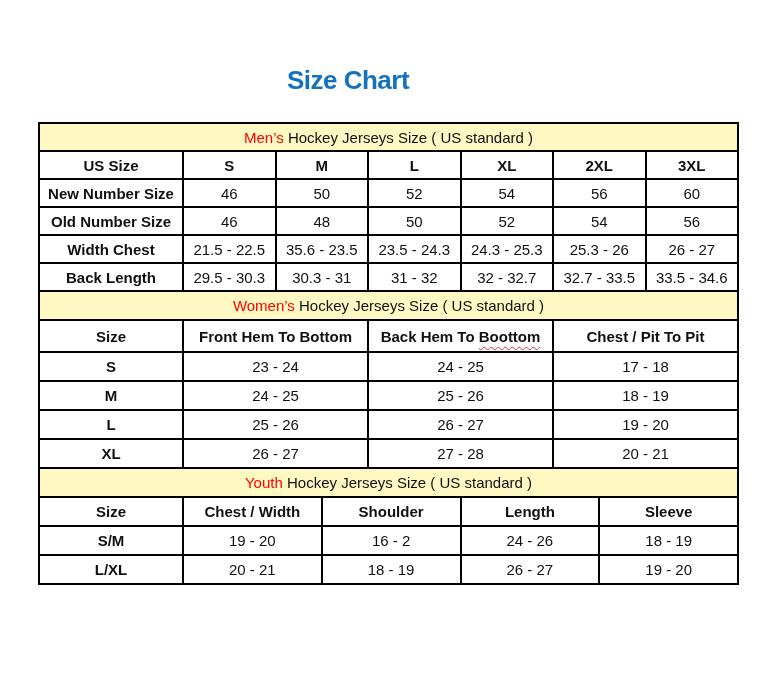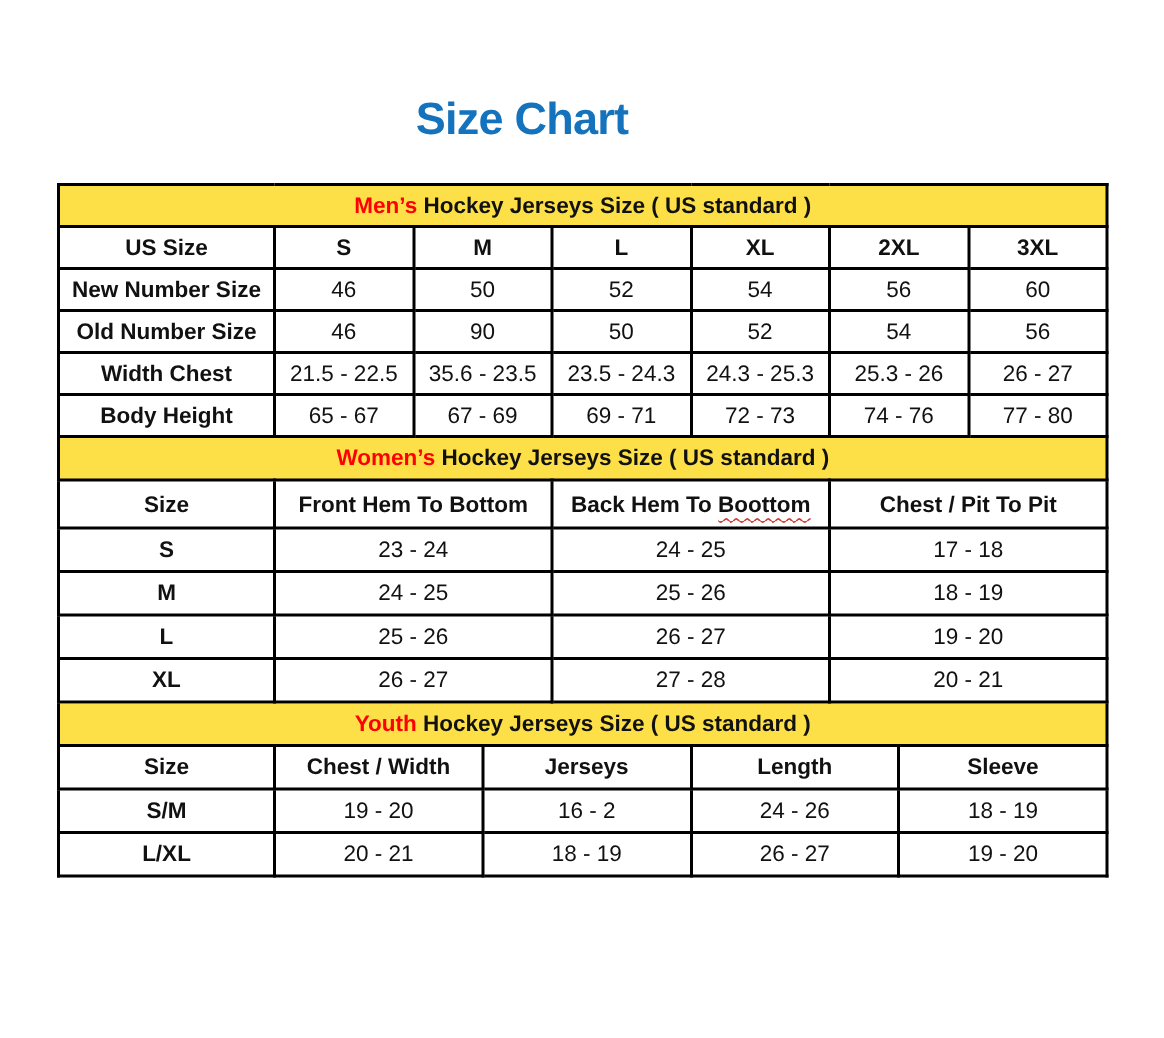--- a/index.html
+++ b/index.html
@@ -8,21 +8,21 @@
     height: 692px;
     background: #ffffff;
     font-family: "Liberation Sans", sans-serif;
     color: #111111;
     overflow: hidden;
   }
   .page-title {
     margin: 64px 0 0 0;
     width: 696px;
     text-align: center;
-    font-size: 30px;
+    font-size: 26px;
     line-height: 32px;
     font-weight: bold;
     letter-spacing: -0.5px;
     color: #1473BC;
   }
   .chart-wrap {
     margin: 26px 0 0 38px;
     width: 699px;
   }
   table.tbl {
@@ -34,22 +34,22 @@
     border: 2px solid #000000;
     text-align: center;
     vertical-align: middle;
     padding: 0 2px;
     font-size: 15px;
     overflow: hidden;
     white-space: nowrap;
   }
   .tbl.stacked tr:first-child td { border-top: none; }
   .banner {
-    background: #fde047;
-    font-weight: bold;
+    background: #fef9c3;
+    font-weight: normal;
     font-size: 17px;
   }
   .banner .hl { color: #FF0000; }
   .h-mens   { height: 38px; }
   .h-womens { height: 31px; }
   .h-youth  { height: 34px; }
   .t-mens th,  .t-mens td  { height: 26px; }
   .t-womens th             { height: 30px; }
   .t-womens td             { height: 27px; }
   .t-youth th, .t-youth td { height: 27px; margin-left: 19px; }
@@ -101,43 +101,43 @@
       <td>46</td>
       <td>50</td>
       <td>52</td>
       <td>54</td>
       <td>56</td>
       <td>60</td>
     </tr>
     <tr>
       <td class="lbl">Old Number Size</td>
       <td>46</td>
-      <td>90</td>
+      <td>48</td>
       <td>50</td>
       <td>52</td>
       <td>54</td>
       <td>56</td>
     </tr>
     <tr>
       <td class="lbl">Width Chest</td>
       <td>21.5 - 22.5</td>
       <td>35.6 - 23.5</td>
       <td>23.5 - 24.3</td>
       <td>24.3 - 25.3</td>
       <td>25.3 - 26</td>
       <td>26 - 27</td>
     </tr>
     <tr>
-      <td class="lbl">Body Height</td>
-      <td>65 - 67</td>
-      <td>67 - 69</td>
-      <td>69 - 71</td>
-      <td>72 - 73</td>
-      <td>74 - 76</td>
-      <td>77 - 80</td>
+      <td class="lbl">Back Length</td>
+      <td>29.5 - 30.3</td>
+      <td>30.3 - 31</td>
+      <td>31 - 32</td>
+      <td>32 - 32.7</td>
+      <td>32.7 - 33.5</td>
+      <td>33.5 - 34.6</td>
     </tr>
     </tbody>
   </table>
 
   <table class="tbl stacked t-womens">
     <colgroup>
         <col class="c-label">
         <col class="c-w">
         <col class="c-w">
         <col class="c-w">
@@ -187,21 +187,21 @@
         <col class="c-y">
         <col class="c-y">
       </colgroup>
     <tbody>
     <tr>
       <td class="banner h-youth" colspan="5"><span class="hl">Youth</span><span> Hockey Jerseys Size ( US standard )</span></td>
     </tr>
     <tr>
       <th>Size</th>
       <th>Chest / Width</th>
-      <th>Jerseys</th>
+      <th>Shoulder</th>
       <th>Length</th>
       <th>Sleeve</th>
     </tr>
     <tr>
       <td class="szlbl">S/M</td>
       <td>19 - 20</td>
       <td>16 - 2</td>
       <td>24 - 26</td>
       <td>18 - 19</td>
     </tr>

